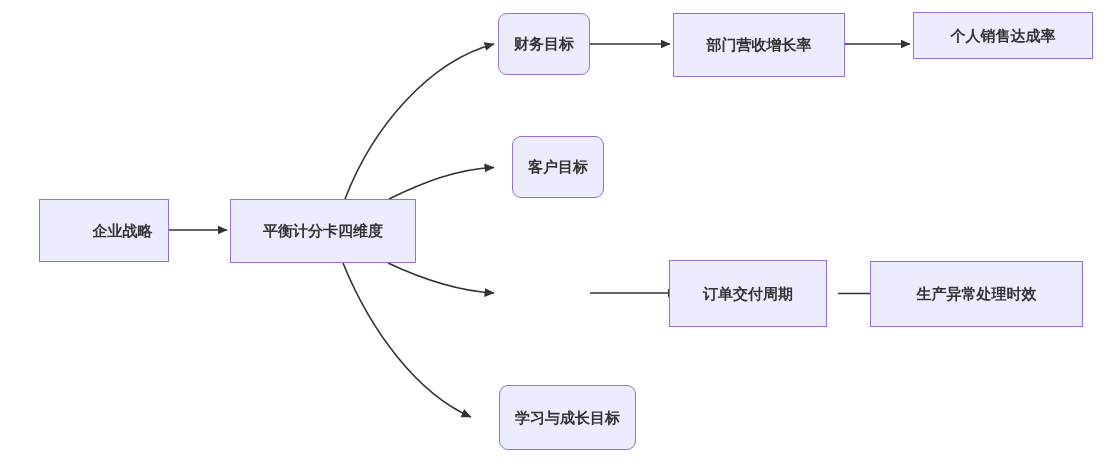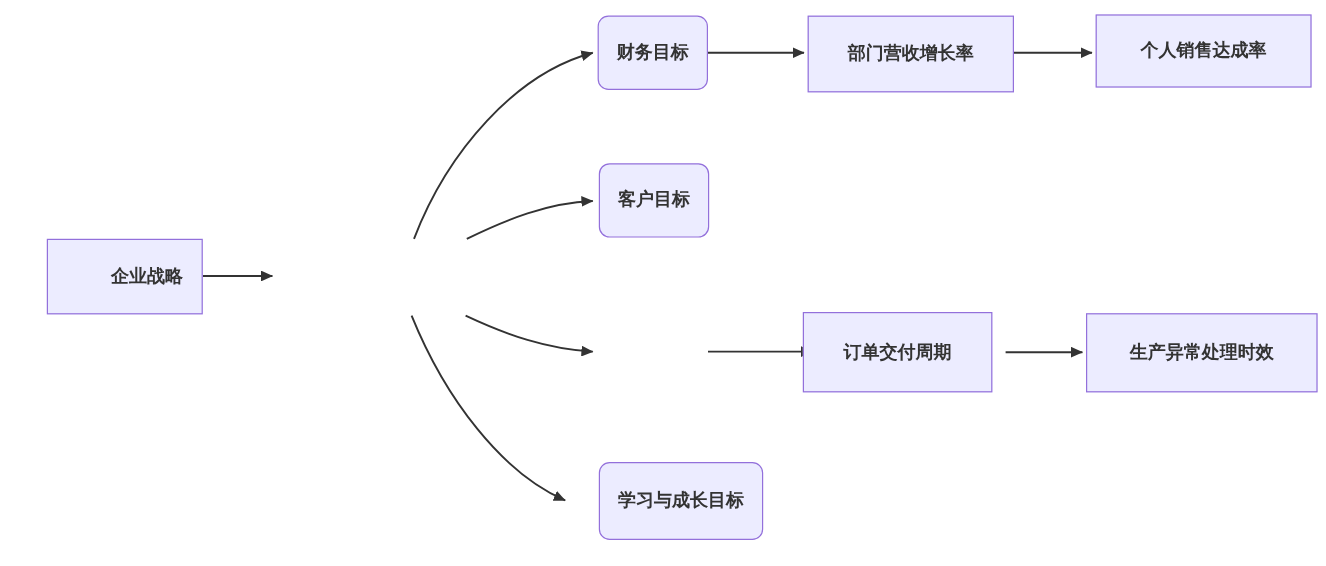--- a/index.html
+++ b/index.html
@@ -58,29 +58,30 @@
     <path class="edge" d="M388,263 C422,279 456,291 494,293" marker-end="url(#arrow)"></path>
     <path class="edge" d="M343,263 C371,332 418,394 471,417" marker-end="url(#arrow)"></path>
     <path class="edge" d="M590,44 L670,44" marker-end="url(#arrow)"></path>
     <path class="edge" d="M845,44 L910,44" marker-end="url(#arrow)"></path>
     <path class="edge" d="M590,293 L677,293" marker-end="url(#arrow)"></path>
     <path class="edge" d="M838,293.5 L902,293.5" marker-end="url(#arrow)"></path>
   </svg>
 
   <div class="node rect" style="left:39px;  top:199px; width:130px; height:63px;padding-left:37px;">企业战略</div>
 
+  <div class="node rect" style="left:230px; top:199px; width:186px; height:64px;">平衡计分卡四维度</div>
 
   <div class="node rounded" style="left:498px; top:13px;  width:92px;  height:62px;">财务目标</div>
 
   <div class="node rect" style="left:673px; top:13px;  width:172px; height:64px;">部门营收增长率</div>
 
-  <div class="node rect" style="left:913px; top:12px;  width:180px; height:61px;">个人销售达成率</div>
+  <div class="node rect" style="left:913px; top:12px;  width:180px; height:47px;">个人销售达成率</div>
 
-  <div class="node rounded" style="left:499px; top:136px; width:92px;  height:62px;">客户目标</div>
+  <div class="node rounded" style="left:512px; top:136px; width:92px;  height:62px;">客户目标</div>
 
 
   <div class="node rect" style="left:669px; top:260px; width:158px; height:67px;">订单交付周期</div>
 
-  <div class="node rect" style="left:905px; top:261px; width:193px; height:66px;">生产异常处理时效</div>
+  <div class="node rect" style="left:870px; top:261px; width:213px; height:66px;">生产异常处理时效</div>
 
   <div class="node rounded" style="left:475px; top:385px; width:137px; height:65px;margin-left:24px;">学习与成长目标</div>
 
 </div>
 
 </body></html>

